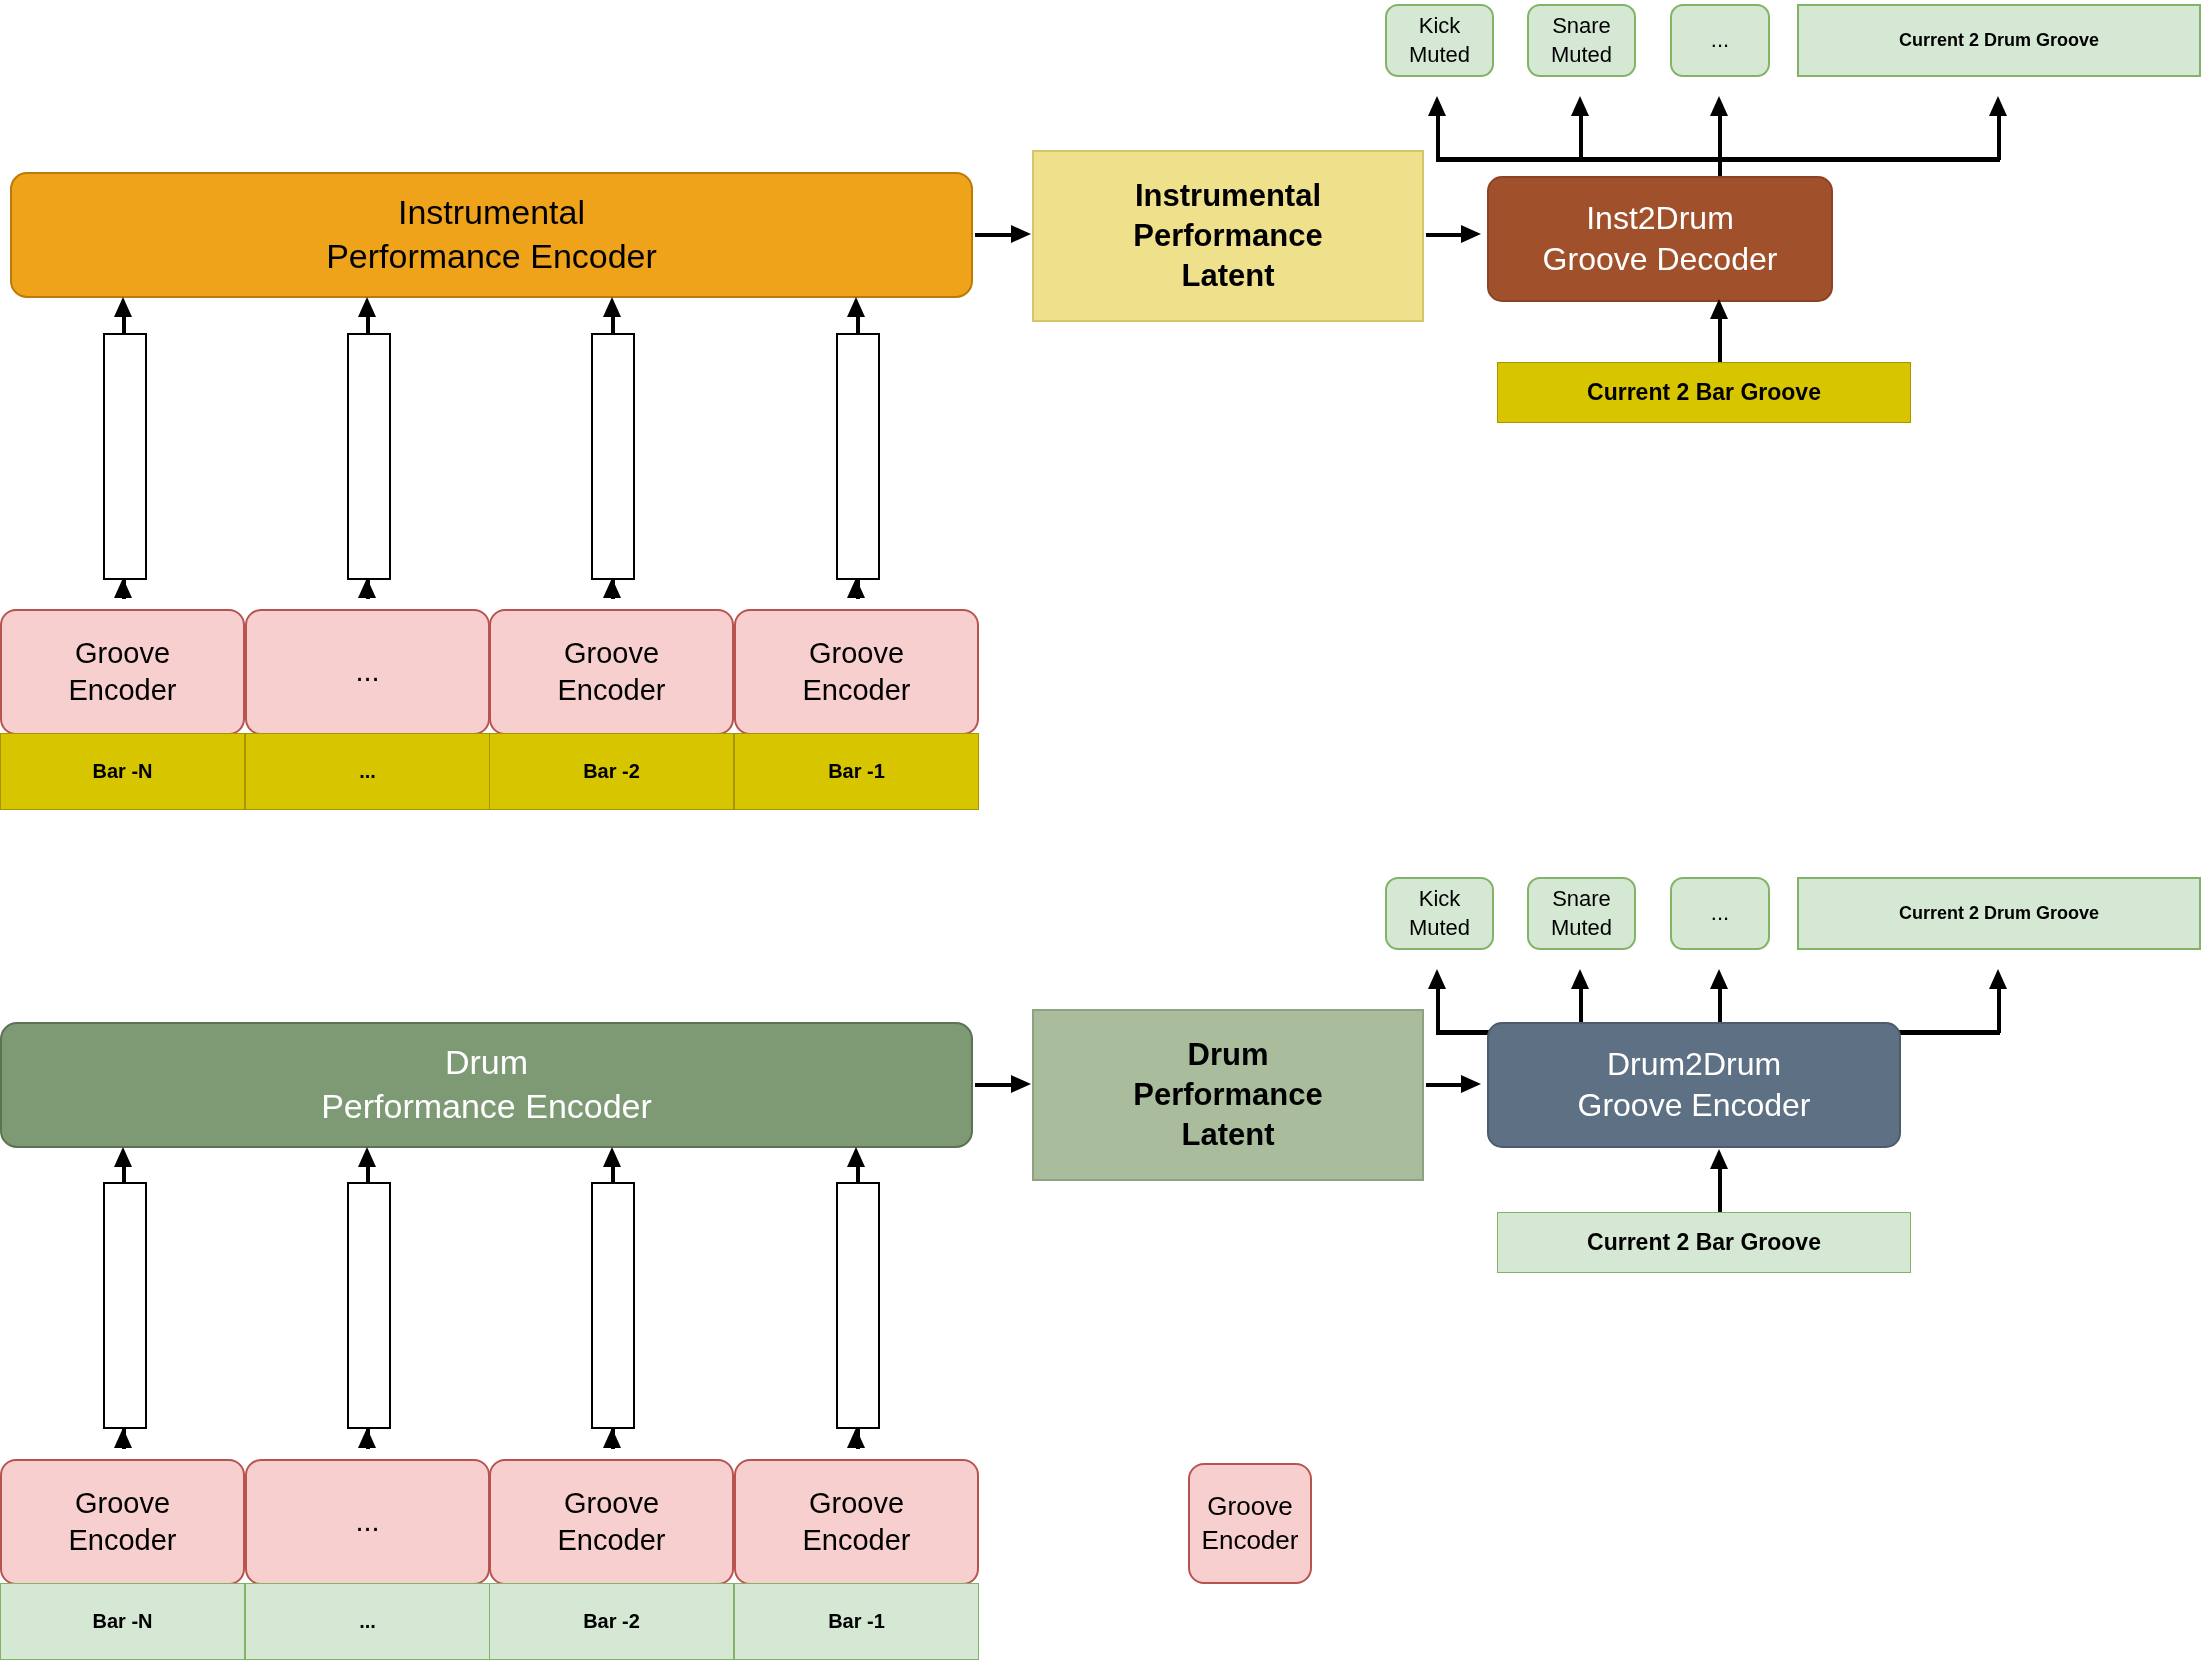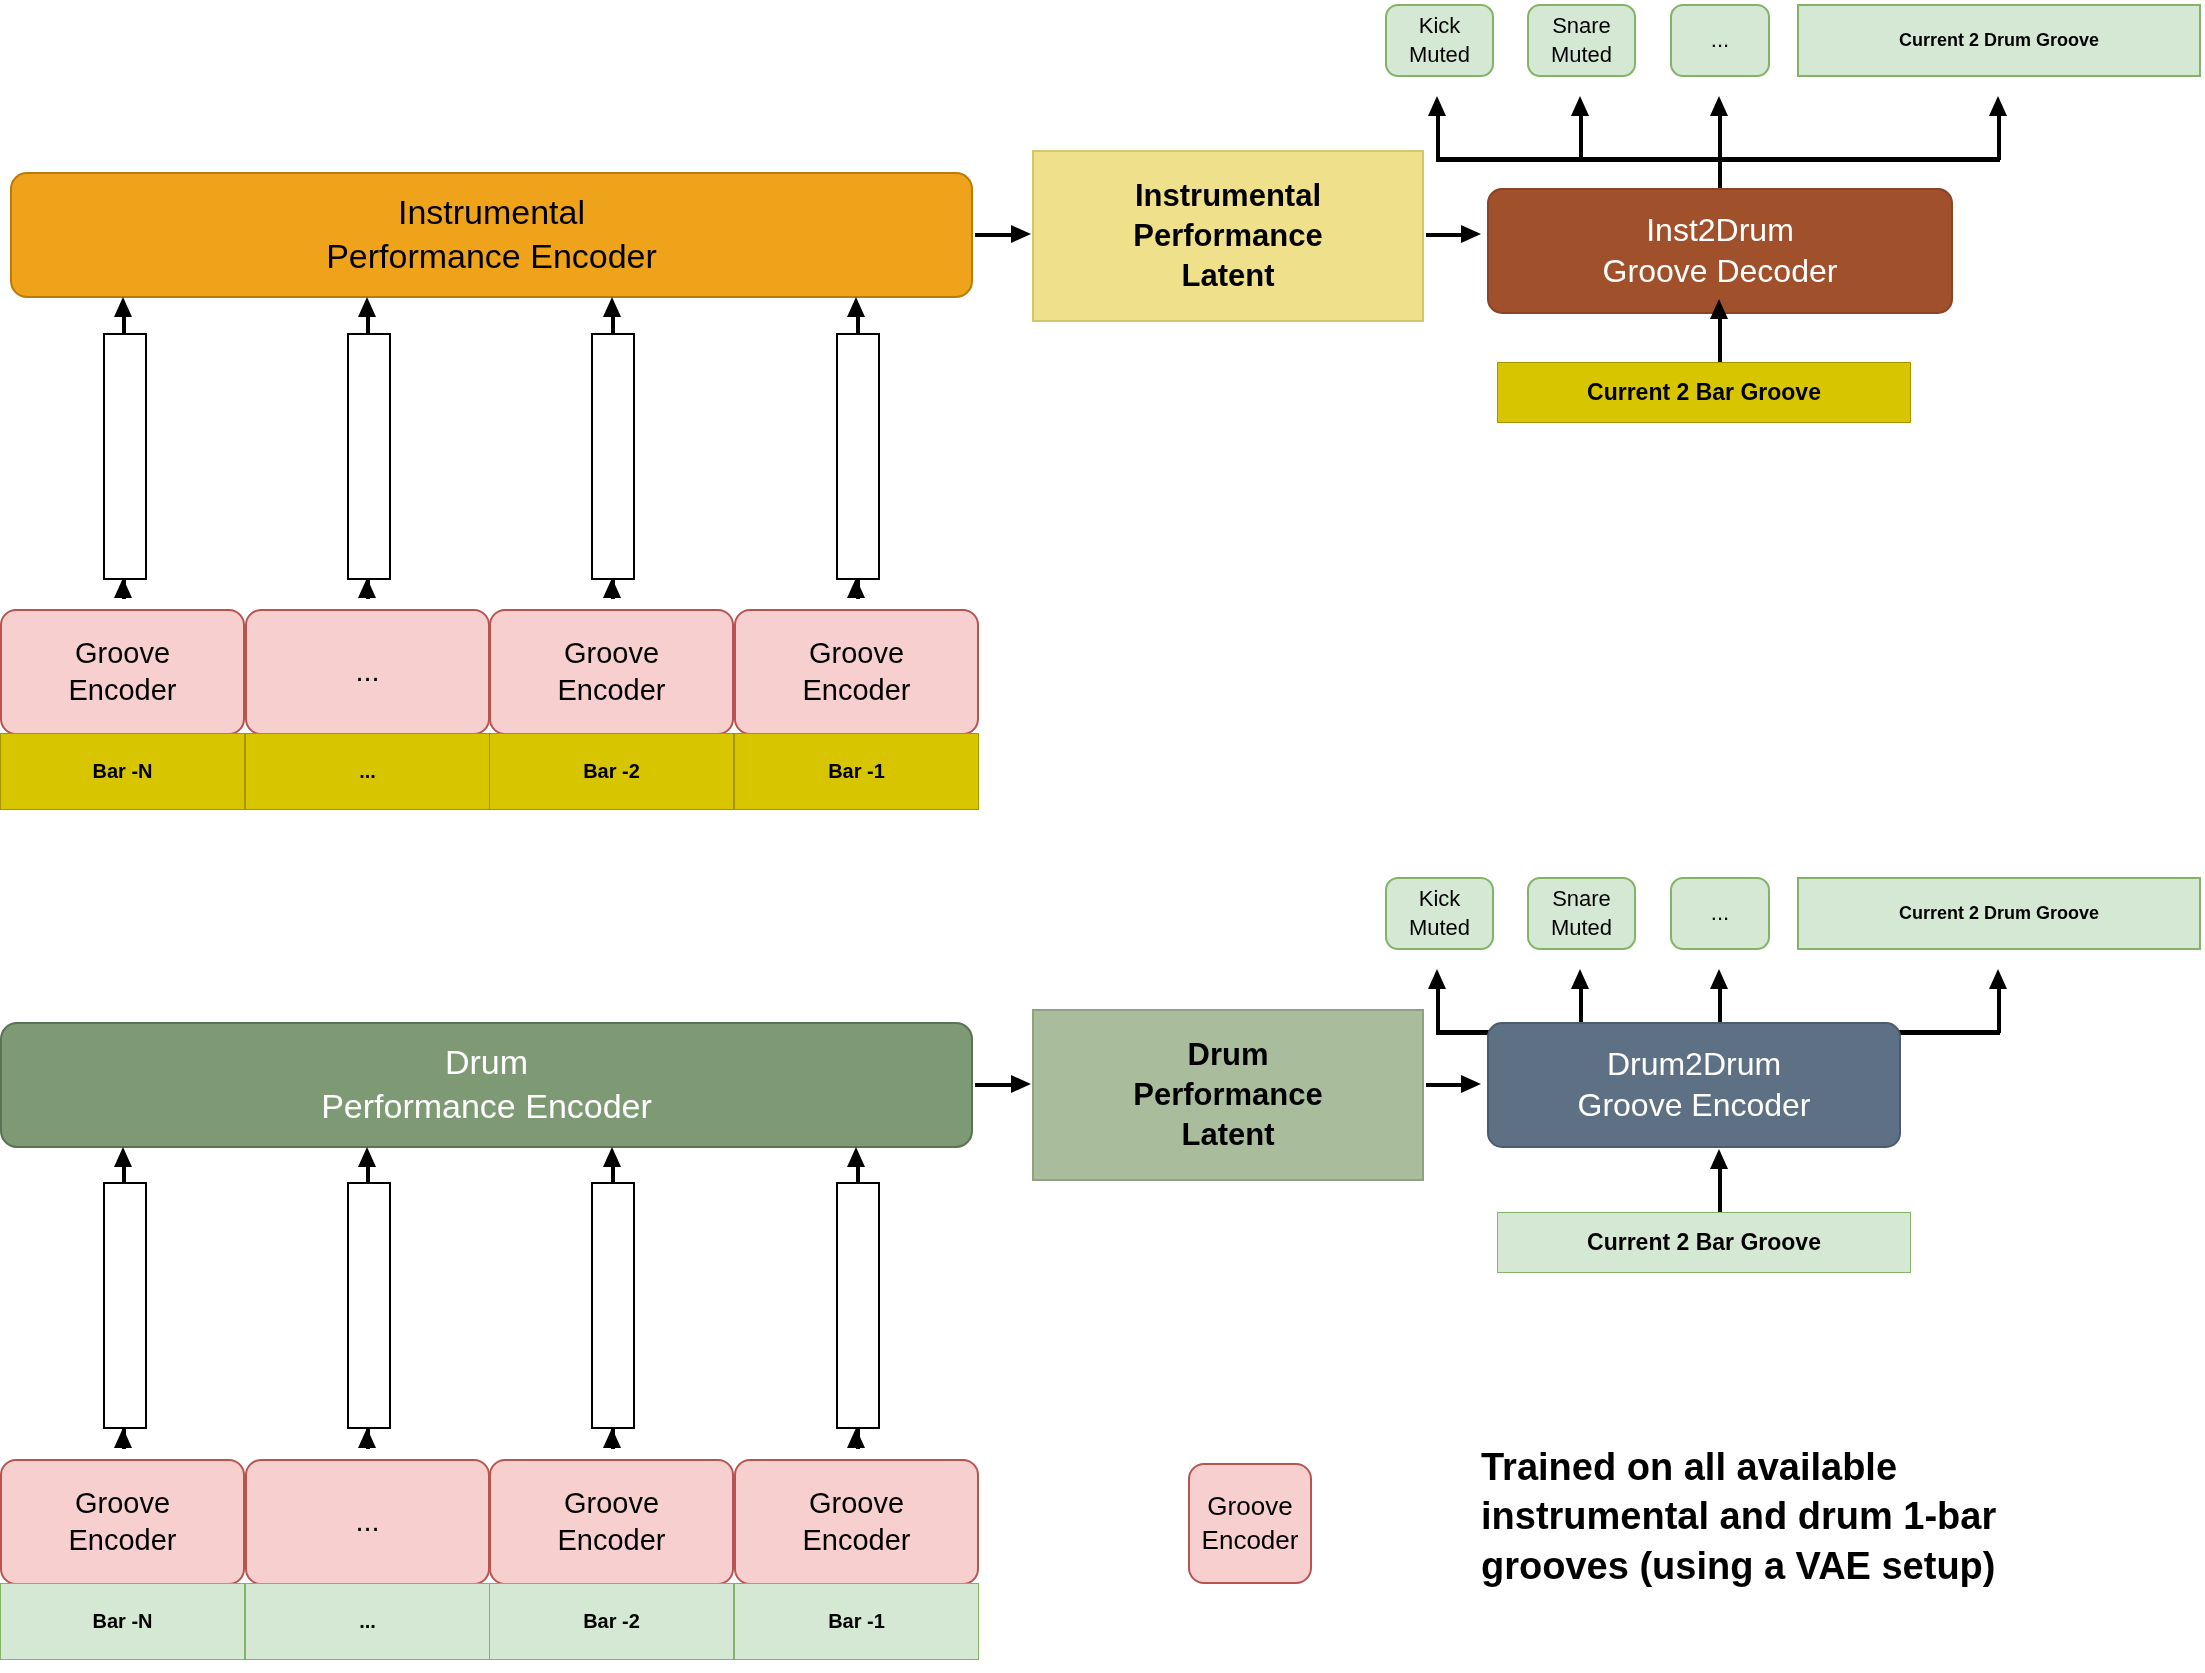--- a/index.html
+++ b/index.html
@@ -204,21 +204,21 @@
   <div class="hline" style="left:975px; top:233px; width:39px; height:3.5px;"></div>
   <div class="arrow-right" style="left:1011px; top:225px;"></div>
 
   <div class="box latent-inst" style="left:1032px; top:150px; width:392px; height:172px;">Instrumental
 Performance
 Latent</div>
 
   <div class="hline" style="left:1426px; top:233px; width:39px; height:3.5px;"></div>
   <div class="arrow-right" style="left:1461px; top:225px;"></div>
 
-  <div class="box dec-inst" style="left:1487px; top:188px; width:466px; height:126px;">Inst2Drum
+  <div class="box dec-inst" style="left:1487px; top:176px; width:346px; height:126px;">Inst2Drum
 Groove Decoder</div>
 
   <div class="vline" style="left:1718px; top:318px; width:3.5px; height:55px;"></div>
   <div class="arrow-up" style="left:1710px; top:299px;"></div>
 
   <div class="box cur-yellow" style="left:1497px; top:362px; width:414px; height:61px;">Current 2 Bar Groove</div>
 
   <div class="arrow-up" style="left:114px; top:297px;"></div>
   <div class="vline" style="left:122px; top:313px; width:3.5px; height:21px;"></div>
   <div class="tallbar" style="left:103px; top:333px; width:44px; height:247px;"></div>
@@ -332,18 +332,15 @@
 Encoder</div>
 
   <div class="box bar-green" style="left:0px; top:1583px; width:245px; height:77px;">Bar -N</div>
   <div class="box bar-green" style="left:245px; top:1583px; width:245px; height:77px;">...</div>
   <div class="box bar-green" style="left:489px; top:1583px; width:245px; height:77px;">Bar -2</div>
   <div class="box bar-green" style="left:734px; top:1583px; width:245px; height:77px;">Bar -1</div>
 
   <div class="box groove-enc" style="left:1188px; top:1463px; width:124px; height:121px; font-size:26px;">Groove
 Encoder</div>
 
-  <div class="legend-note" style="left:1481px; top:1443px; width:718px;">Trained on all available
-instrumental and drum 1-bar
-grooves (using a VAE setup)</div>
 
 </div>
 
 
 </body></html>

